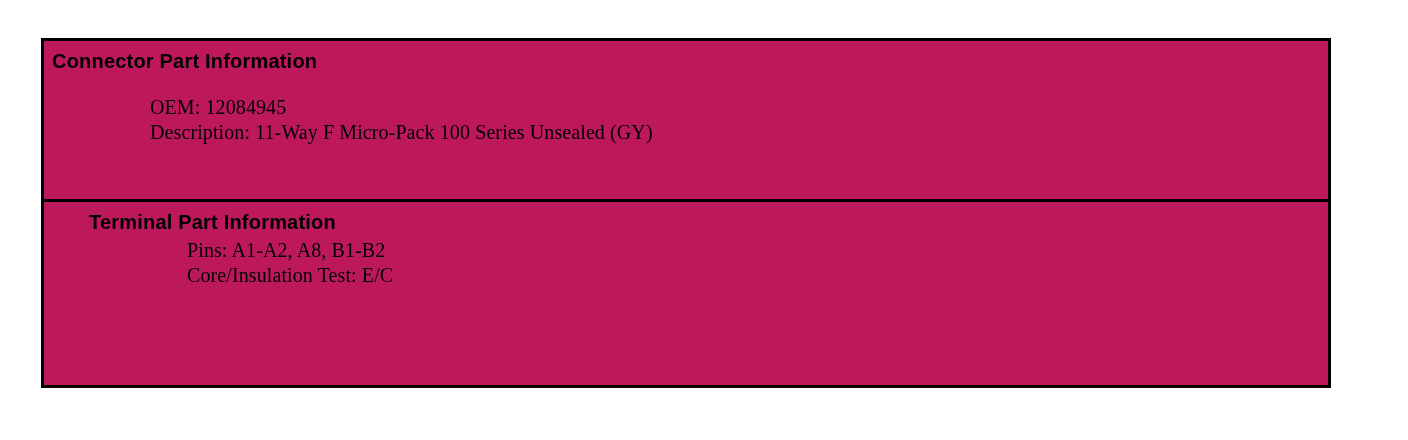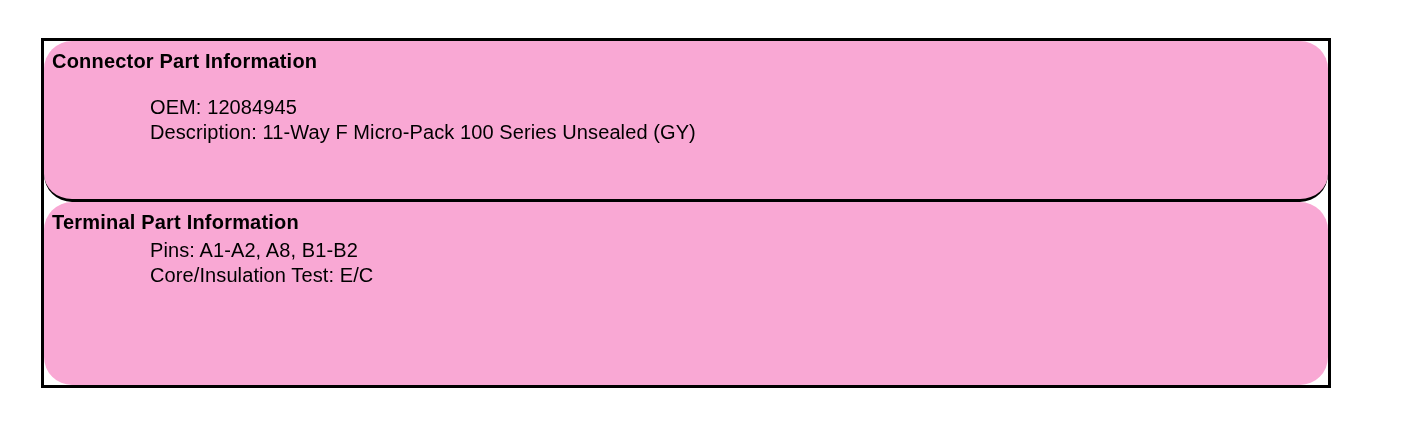--- a/index.html
+++ b/index.html
@@ -23,46 +23,47 @@
     width: 1290px;
     height: 350px;
     box-sizing: border-box;
     border: 3px solid #000000;
     background: #ffffff;
   }
 
   .info-section {
     position: relative;
     box-sizing: border-box;
-    background: #f9a8d4;
-    border-radius: 28px;
+    background: #be185d;
   }
 
   .info-section.connector {
     height: 161px;
     border-bottom: 3px solid #000000;
   }
 
   .info-section.terminal {
     height: 183px;
+    padding-left: 37px;
   }
 
   .section-header {
     font-size: 20px;
     font-weight: bold;
     line-height: 24px;
     padding-left: 8px;
     padding-top: 8px;
     letter-spacing: 0.2px;
     white-space: nowrap;
   }
 
   .section-fields {
     margin-top: 22px;
     padding-left: 106px;
+    font-family: Liberation Serif, serif;
   }
 
   .info-section.terminal .section-fields {
     margin-top: 4px;
   }
 
   .field-line {
     font-size: 20px;
     line-height: 25px;
     white-space: nowrap;

